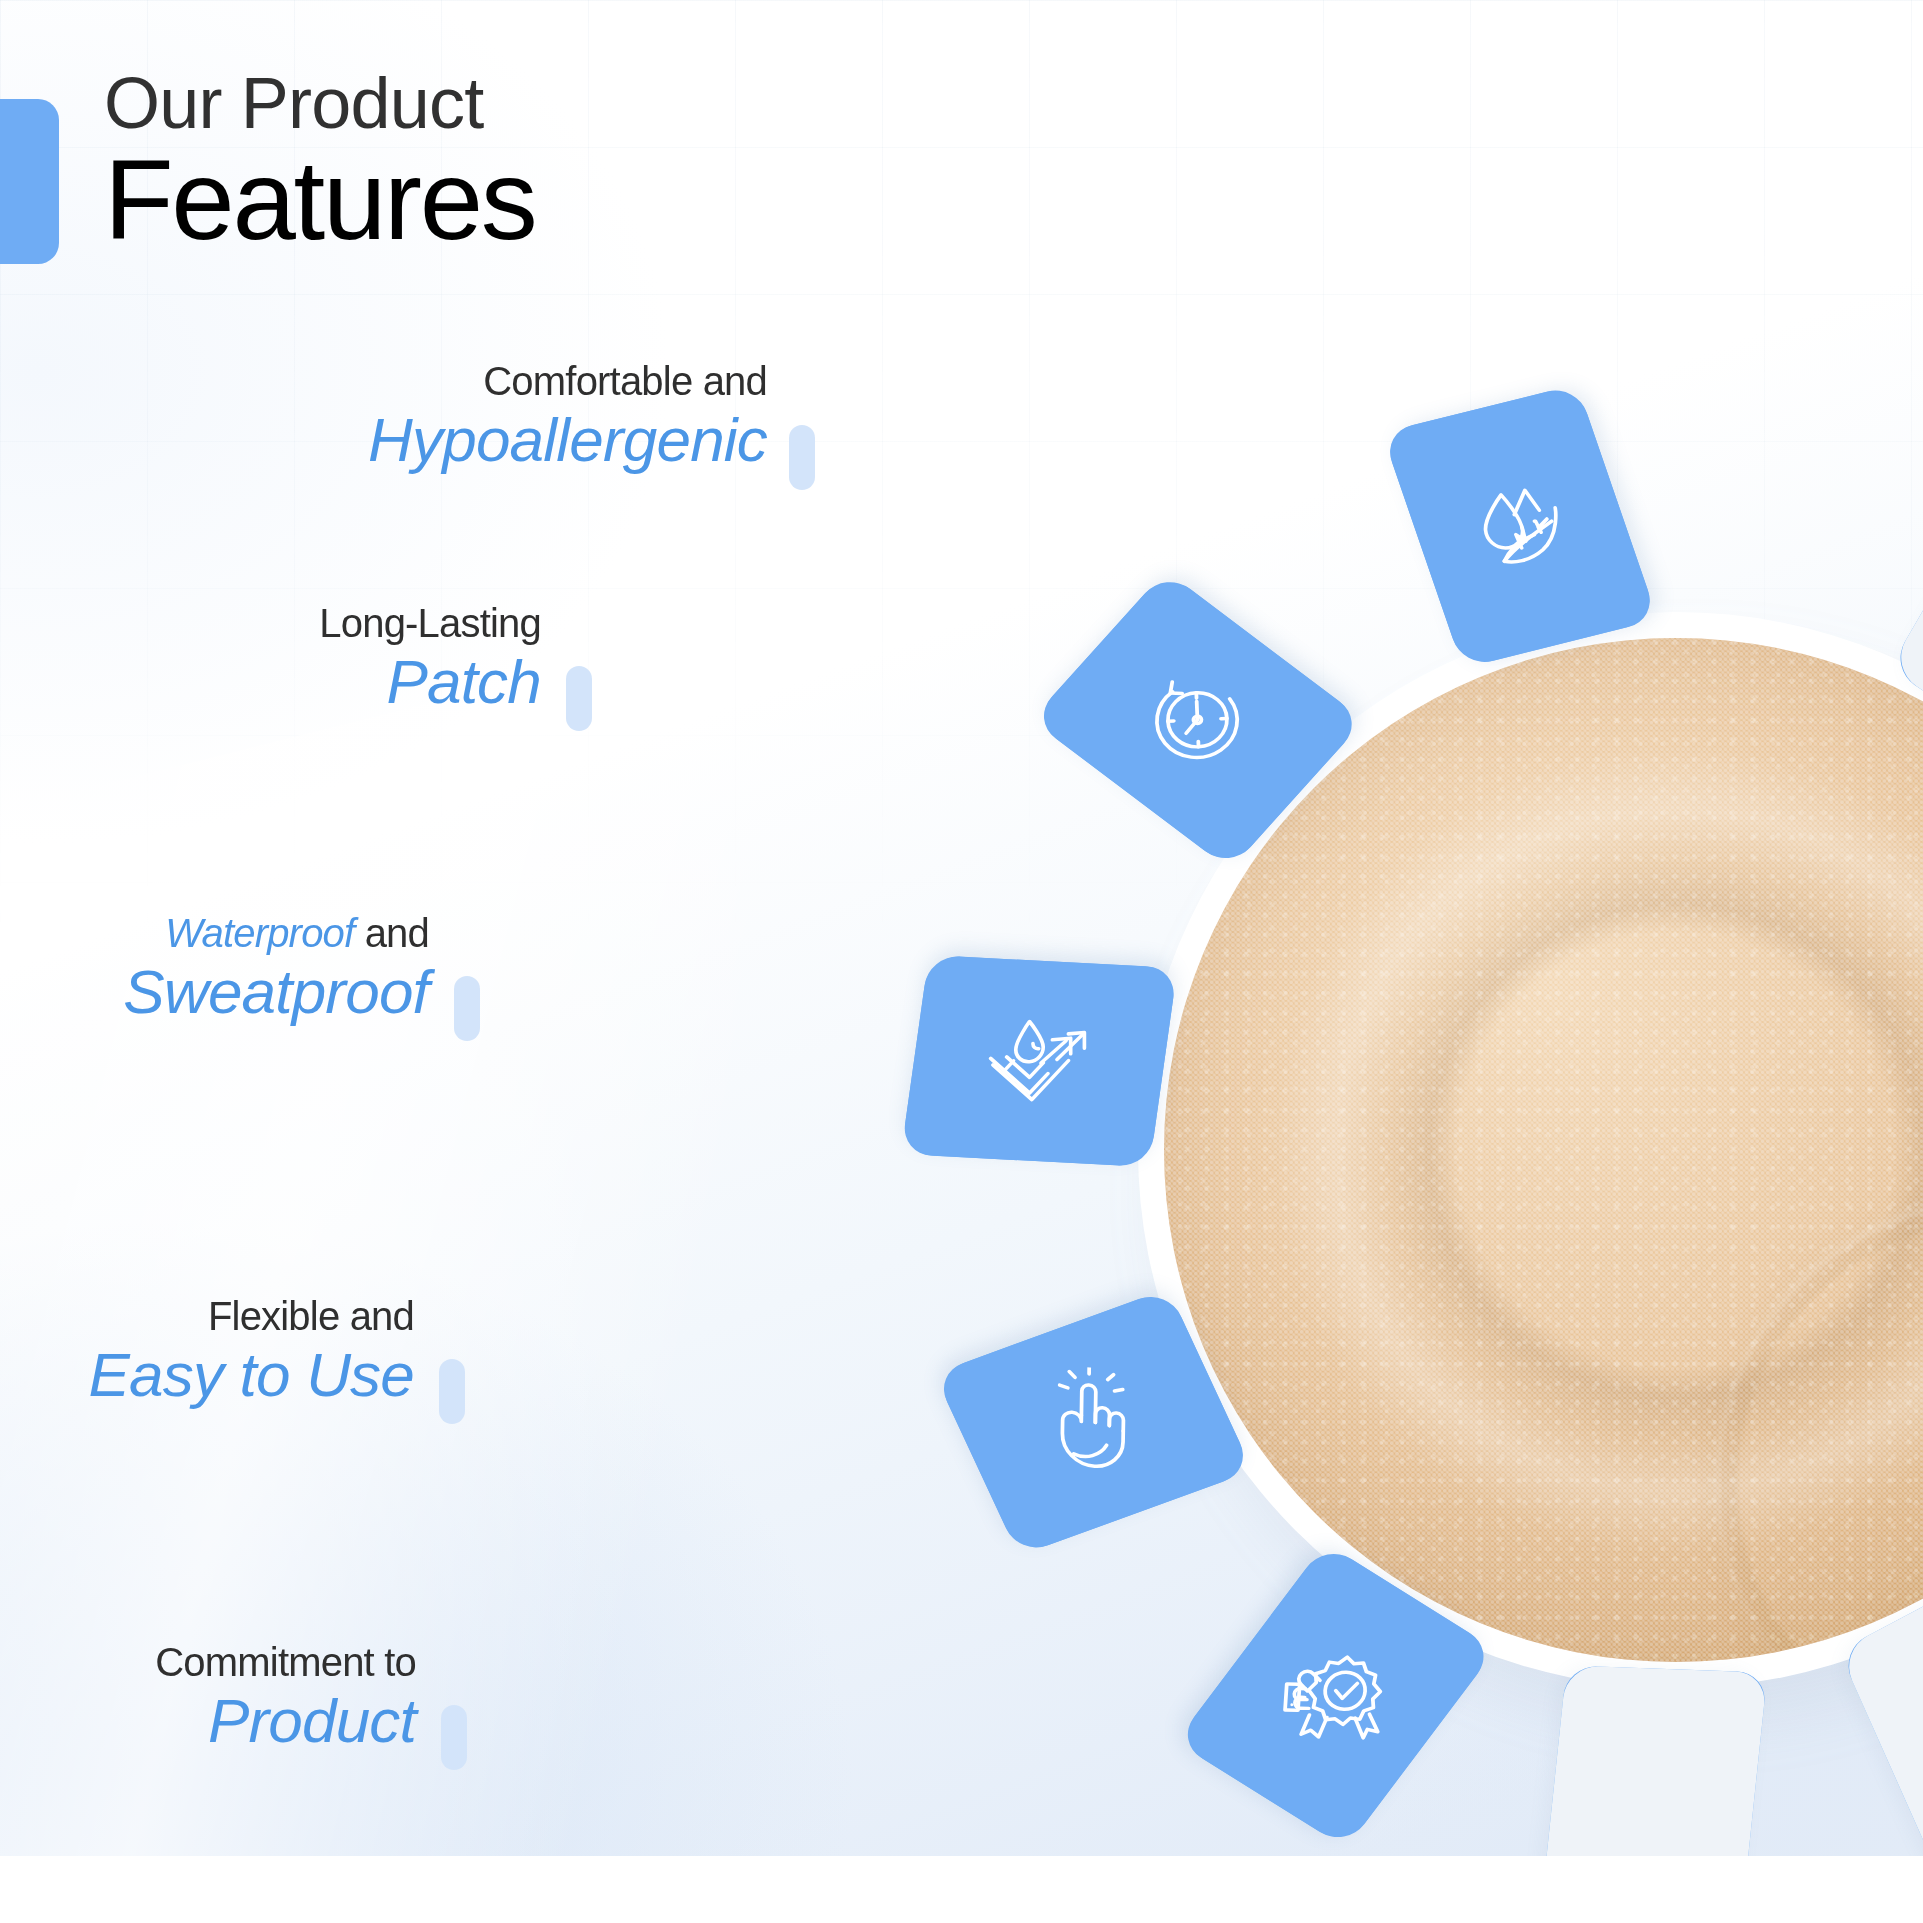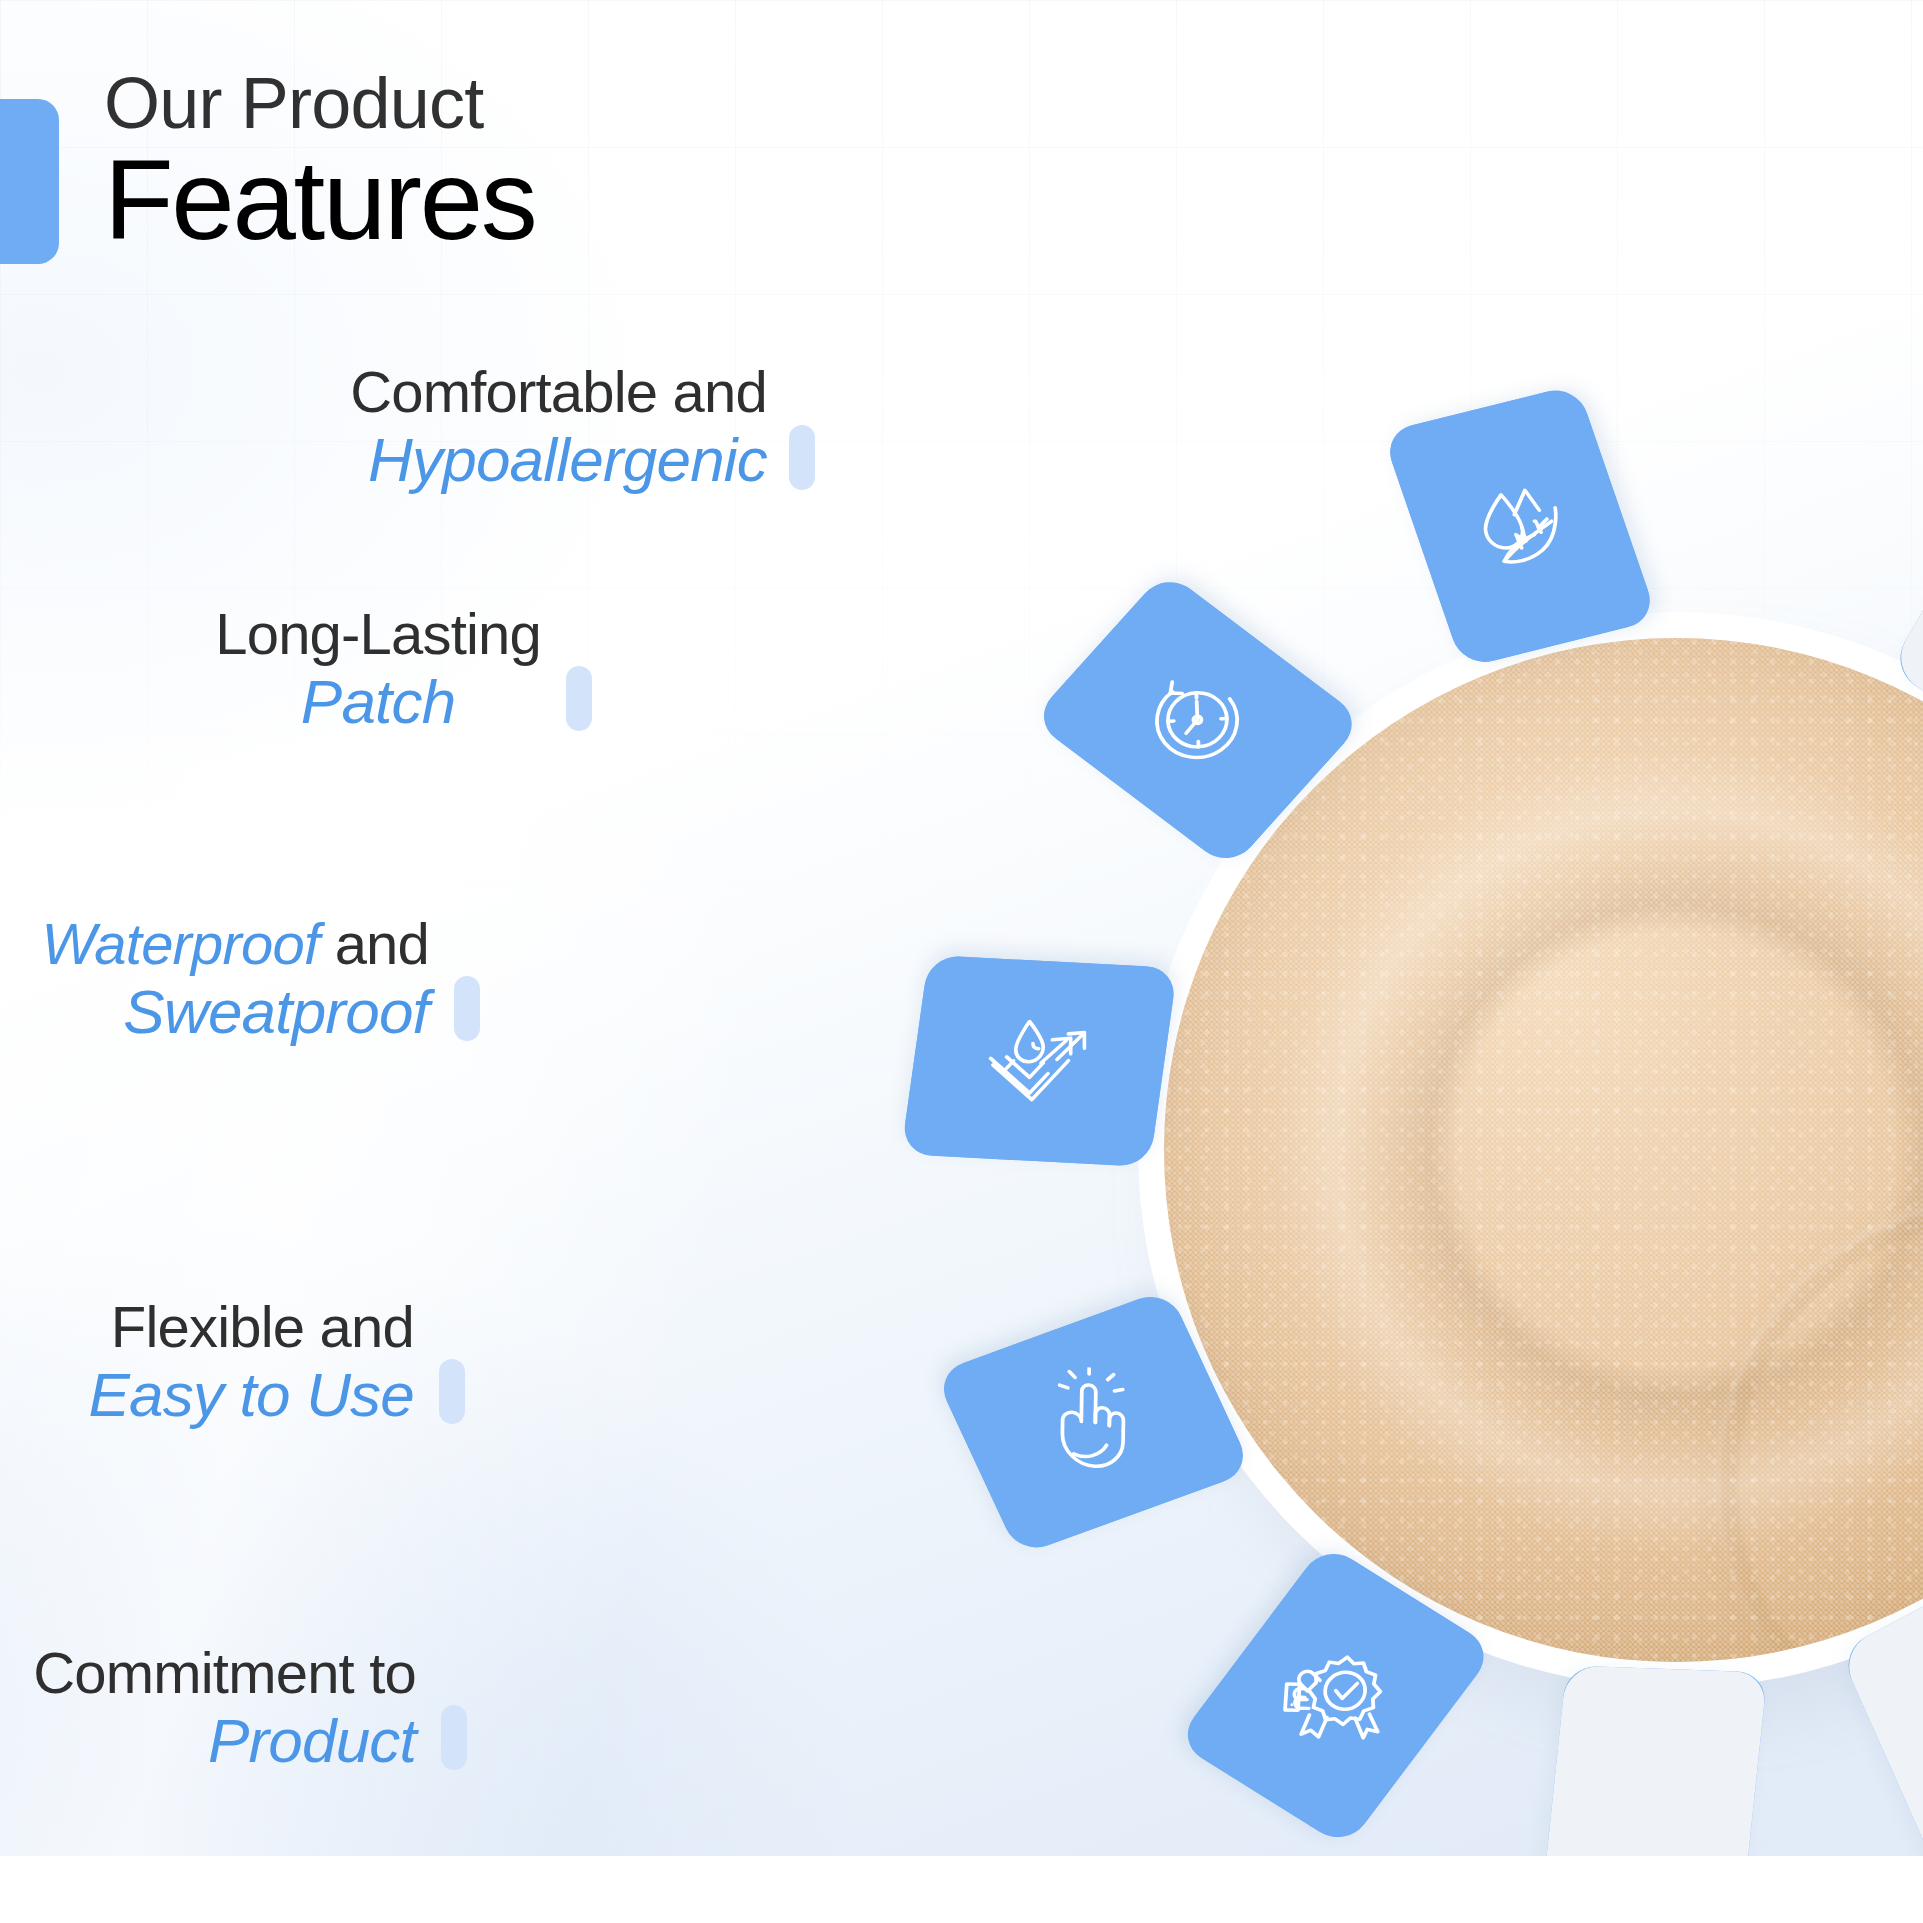--- a/index.html
+++ b/index.html
@@ -88,29 +88,29 @@
     margin-left:-271px;margin-top:-262px;border-radius:50%;
     box-shadow:
       inset 0 0 0 7.5px rgba(150,108,62,.10),
       0 -3.8px 10.5px rgba(255,255,255,.30),
       0 0 32px rgba(150,108,62,.13);
     border:10.5px solid rgba(160,118,74,.11);
     filter:blur(2.3px);}
 
   
   .label{position:absolute;text-align:right;}
-  .label .l1{font-size:58px;line-height:1.14;letter-spacing:-0.8px;white-space:nowrap;}
+  .label .l1{font-size:40px;line-height:1.14;letter-spacing:-0.8px;white-space:nowrap;}
   .label .l2{font-size:62px;line-height:1.14;letter-spacing:-0.8px;white-space:nowrap;}
   .t-dark{color:#2F2F2F;}
   .t-blue{color:#4B96E6;font-style:italic;}
   .pill{position:absolute;width:25.6px;height:65px;border-radius:13.5px;background:#D3E4FA;}
 
   .lbl-1{right:1157px;top:359px;}
   .lbl-1 .pill{right:-48px;top:66px;}
-  .lbl-2{right:1383px;top:601px;text-align:center;}
+  .lbl-2{right:1383px;top:601px;}
   .lbl-2 .pill{right:-51px;top:65px;}
   .lbl-3{right:1495px;top:911px;}
   .lbl-3 .pill{right:-51px;top:65px;}
   .lbl-4{right:1510px;top:1294px;}
   .lbl-4 .pill{right:-51px;top:65px;}
   .lbl-5{right:1508px;top:1640px;}
   .lbl-5 .pill{right:-51px;top:65px;}
 </style>
 </head>
 <body>

